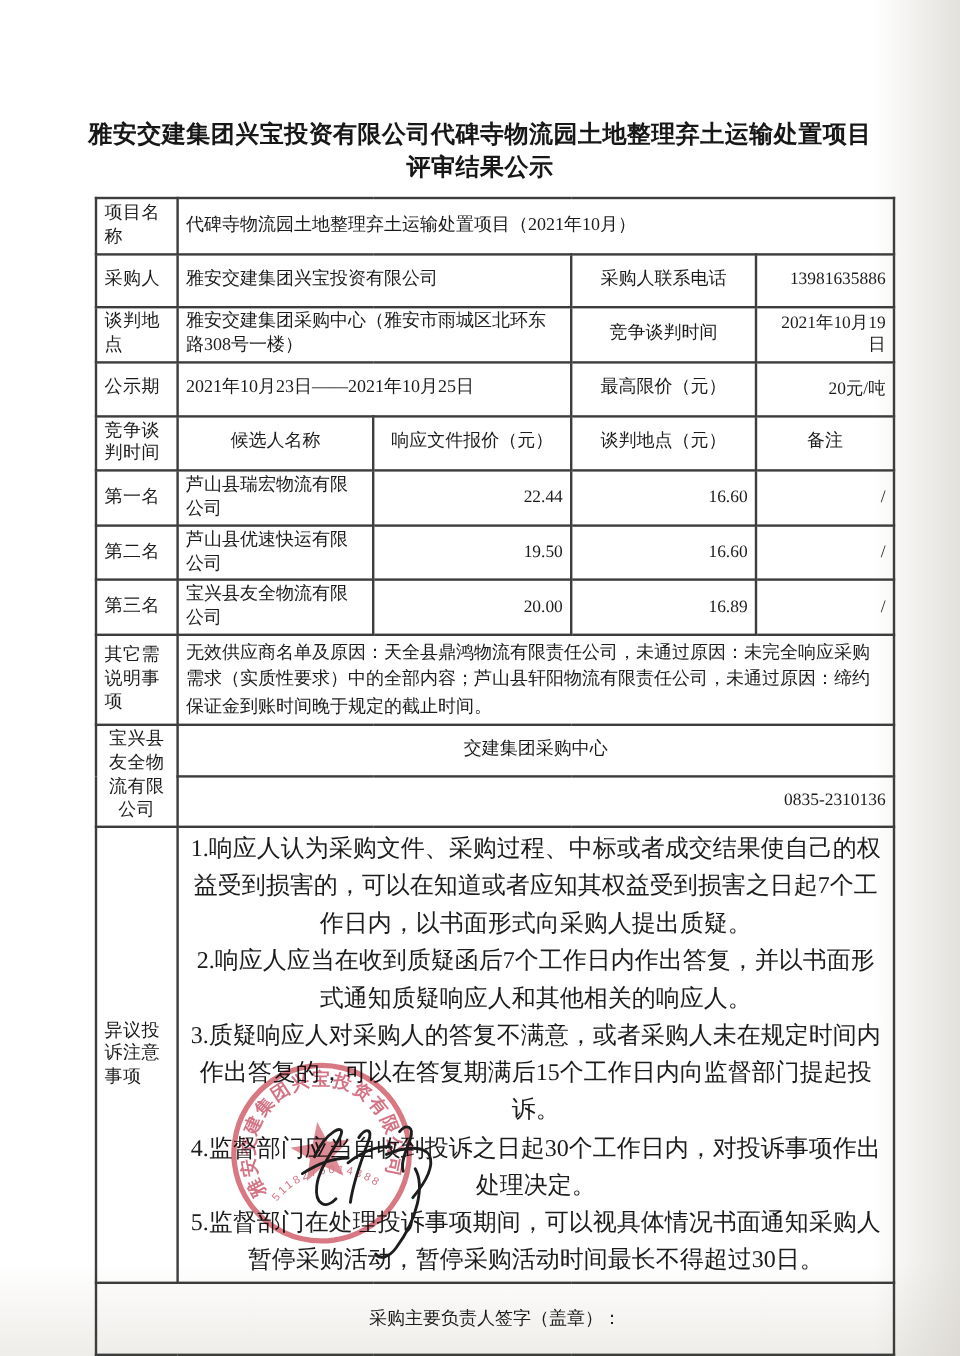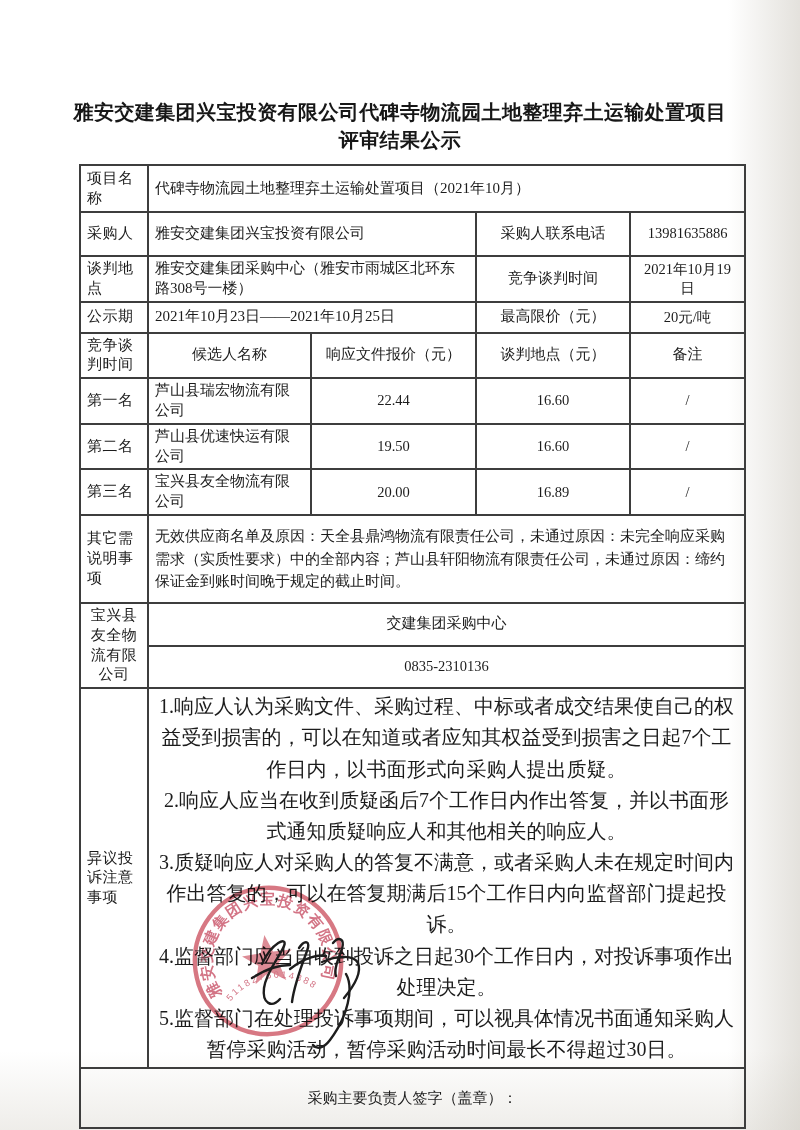--- a/index.html
+++ b/index.html
@@ -26,21 +26,21 @@
     font-size:15px; color:#1c1c1c;margin-left:24px;
   }
   table.doc td {
     border:2px solid #3d3d3d; padding:2px 6px;
     vertical-align:middle; line-height:1.32;
     word-break:break-all; overflow:hidden;
   }
   .c { text-align:center; }
   .l { text-align:left; }
   .label { letter-spacing:0.5px; }
-  .small { font-size:14.5px; }
+  .small { font-size:14.5px;text-align:right; }
   .obj { padding:4px 8px 4px 8px; }
   .obj .obj-item { font-size:20px; line-height:1.56; text-align:center; }
   .sigrow td { padding-left:6px;text-align:center; }
   .stamp {
     position:absolute; left:190px; top:883px; width:156px; height:156px;
     transform:rotate(-8deg); z-index:6; opacity:0.82;
     mix-blend-mode:multiply; pointer-events:none;
   }
   .sig {
     position:absolute; left:246px; top:926px; width:124px; height:132px;
@@ -79,21 +79,21 @@
       <td class="c small">13981635886</td>
     </tr>
 
     <tr style="height:45px">
       <td class="l label">谈判地点</td>
       <td class="l" colspan="2">雅安交建集团采购中心（雅安市雨城区北环东路308号一楼）</td>
       <td class="c">竞争谈判时间</td>
       <td class="c small">2021年10月19日</td>
     </tr>
 
-    <tr style="height:31px">
+    <tr style="height:45px">
       <td class="l label">公示期</td>
       <td class="l" colspan="2">2021年10月23日——2021年10月25日</td>
       <td class="c">最高限价（元）</td>
       <td class="c small">20元/吨</td>
     </tr>
 
     <tr style="height:37px">
       <td class="l label">竞争谈判时间</td>
       <td class="c">候选人名称</td>
       <td class="c">响应文件报价（元）</td>
@@ -118,21 +118,21 @@
     </tr>
 
     <tr style="height:45px">
       <td class="l label">第三名</td>
       <td class="l">宝兴县友全物流有限公司</td>
       <td class="c small">20.00</td>
       <td class="c small">16.89</td>
       <td class="c small">/</td>
     </tr>
 
-    <tr style="height:88px">
+    <tr style="height:75px">
       <td class="l label">其它需说明事项</td>
       <td class="l" colspan="4" style="line-height:1.5">无效供应商名单及原因：天全县鼎鸿物流有限责任公司，未通过原因：未完全响应采购需求（实质性要求）中的全部内容；芦山县轩阳物流有限责任公司，未通过原因：缔约保证金到账时间晚于规定的截止时间。</td>
     </tr>
 
     <tr style="height:39px">
       <td class="c label" rowspan="2">宝兴县友全物流有限公司</td>
       <td class="c" colspan="4">交建集团采购中心</td>
     </tr>
     <tr style="height:39px">
       <td class="c small" colspan="4">0835-2310136</td>

